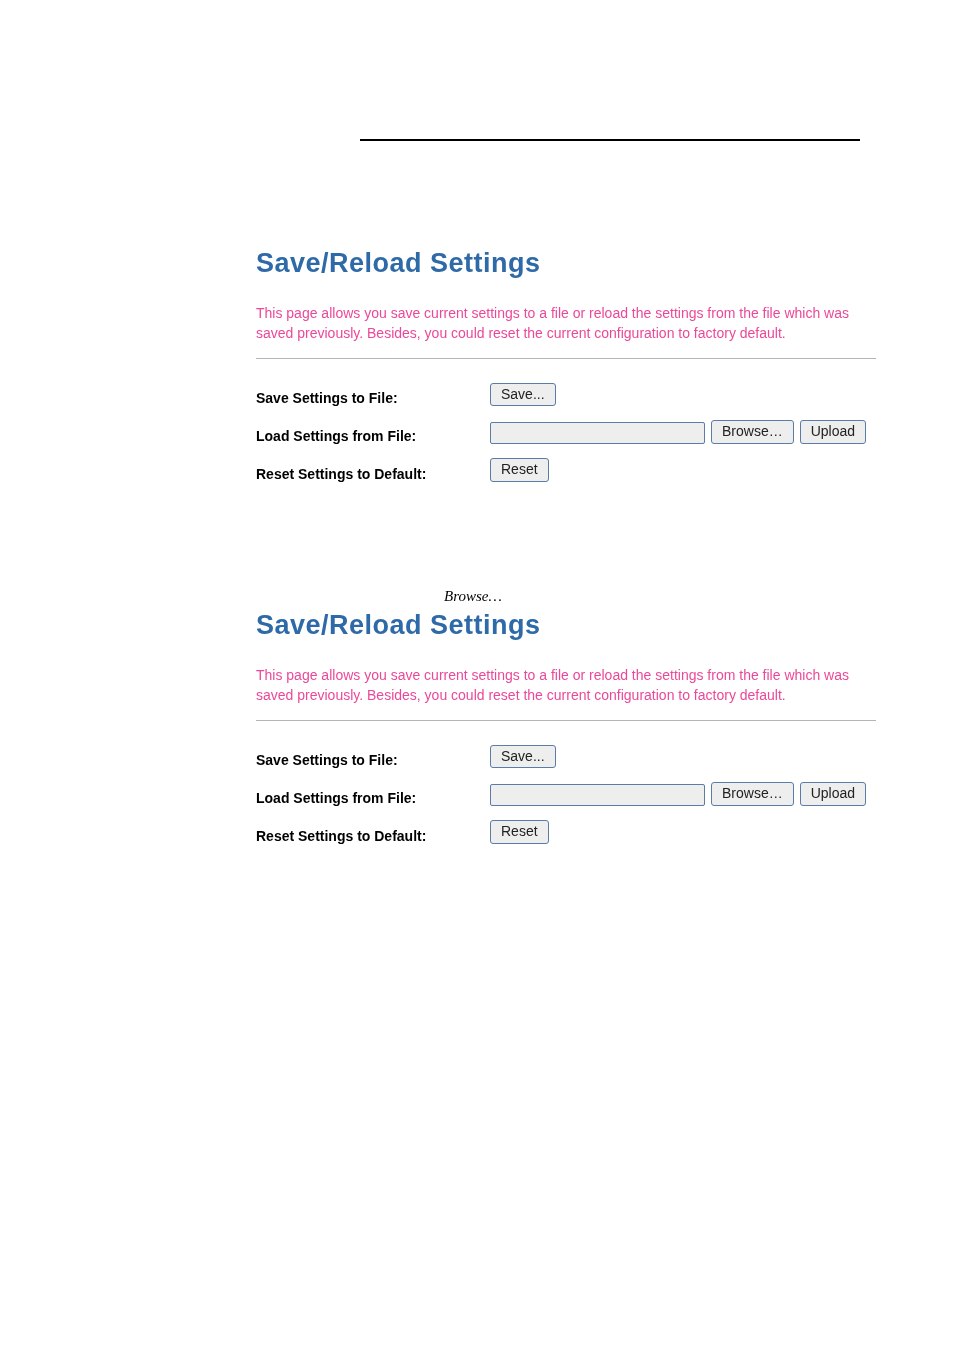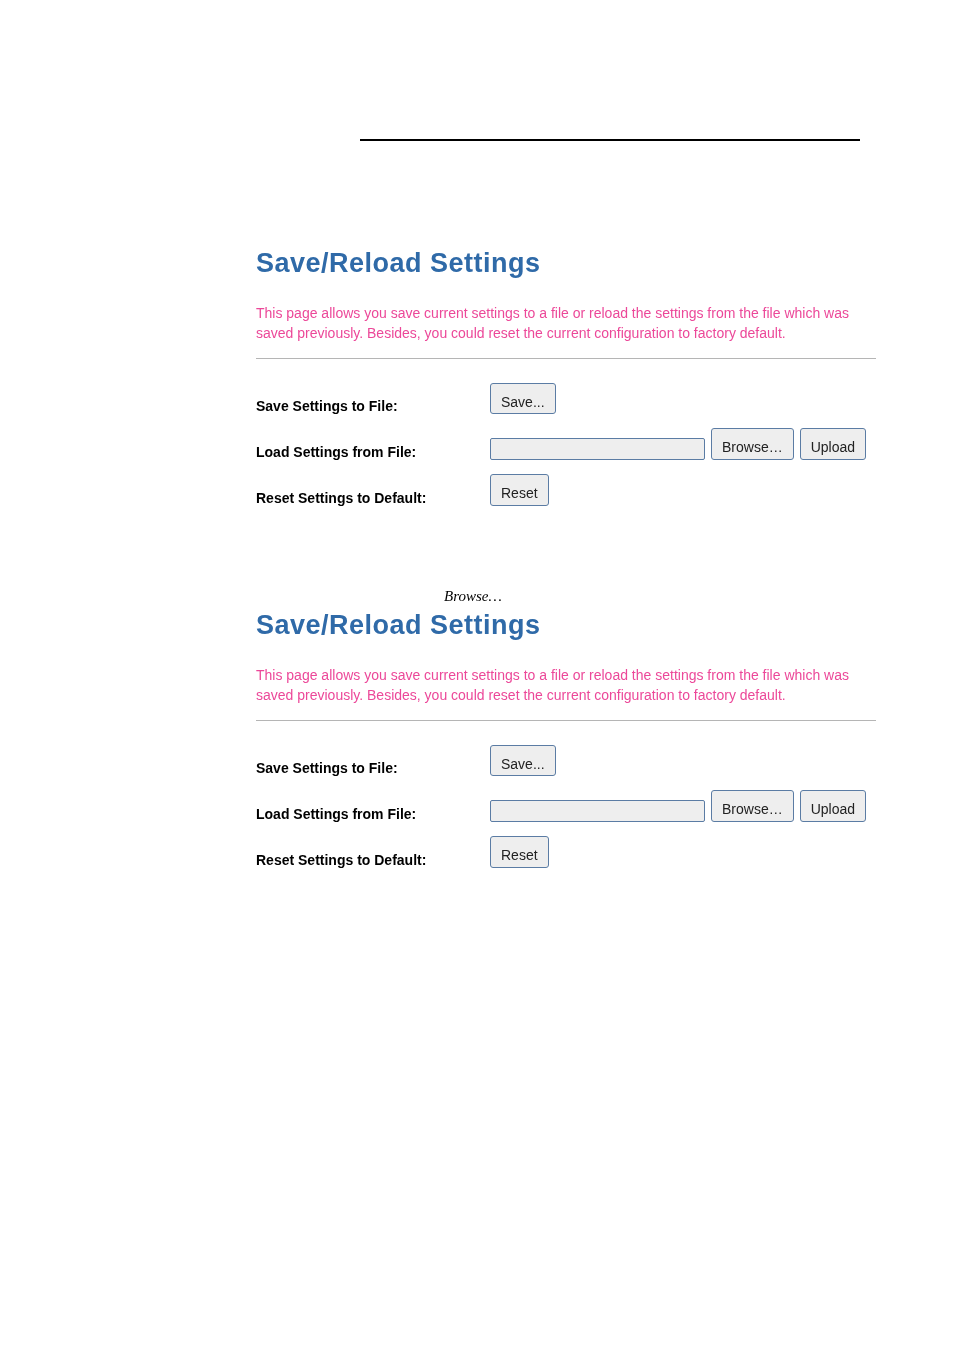--- a/index.html
+++ b/index.html
@@ -59,21 +59,21 @@
     font-weight: 900;
     color: #000;
     flex-shrink: 0;
   }
   .btn {
     font-family: Verdana, Geneva, sans-serif;
     font-size: 14px;
     color: #222;
     background: #eeeeee;
     border: 1px solid #5b7ca4;
-    padding: 10px 10px 3px 10px;
+    padding: 2px 10px 3px 10px;
     border-radius: 3px;
     cursor: pointer;
     line-height: 1.2;
   }
   .file-input {
     width: 215px;
     height: 22px;
     border: 1px solid #5b7ca4;
     background: #eeeeee;
     border-radius: 2px;

